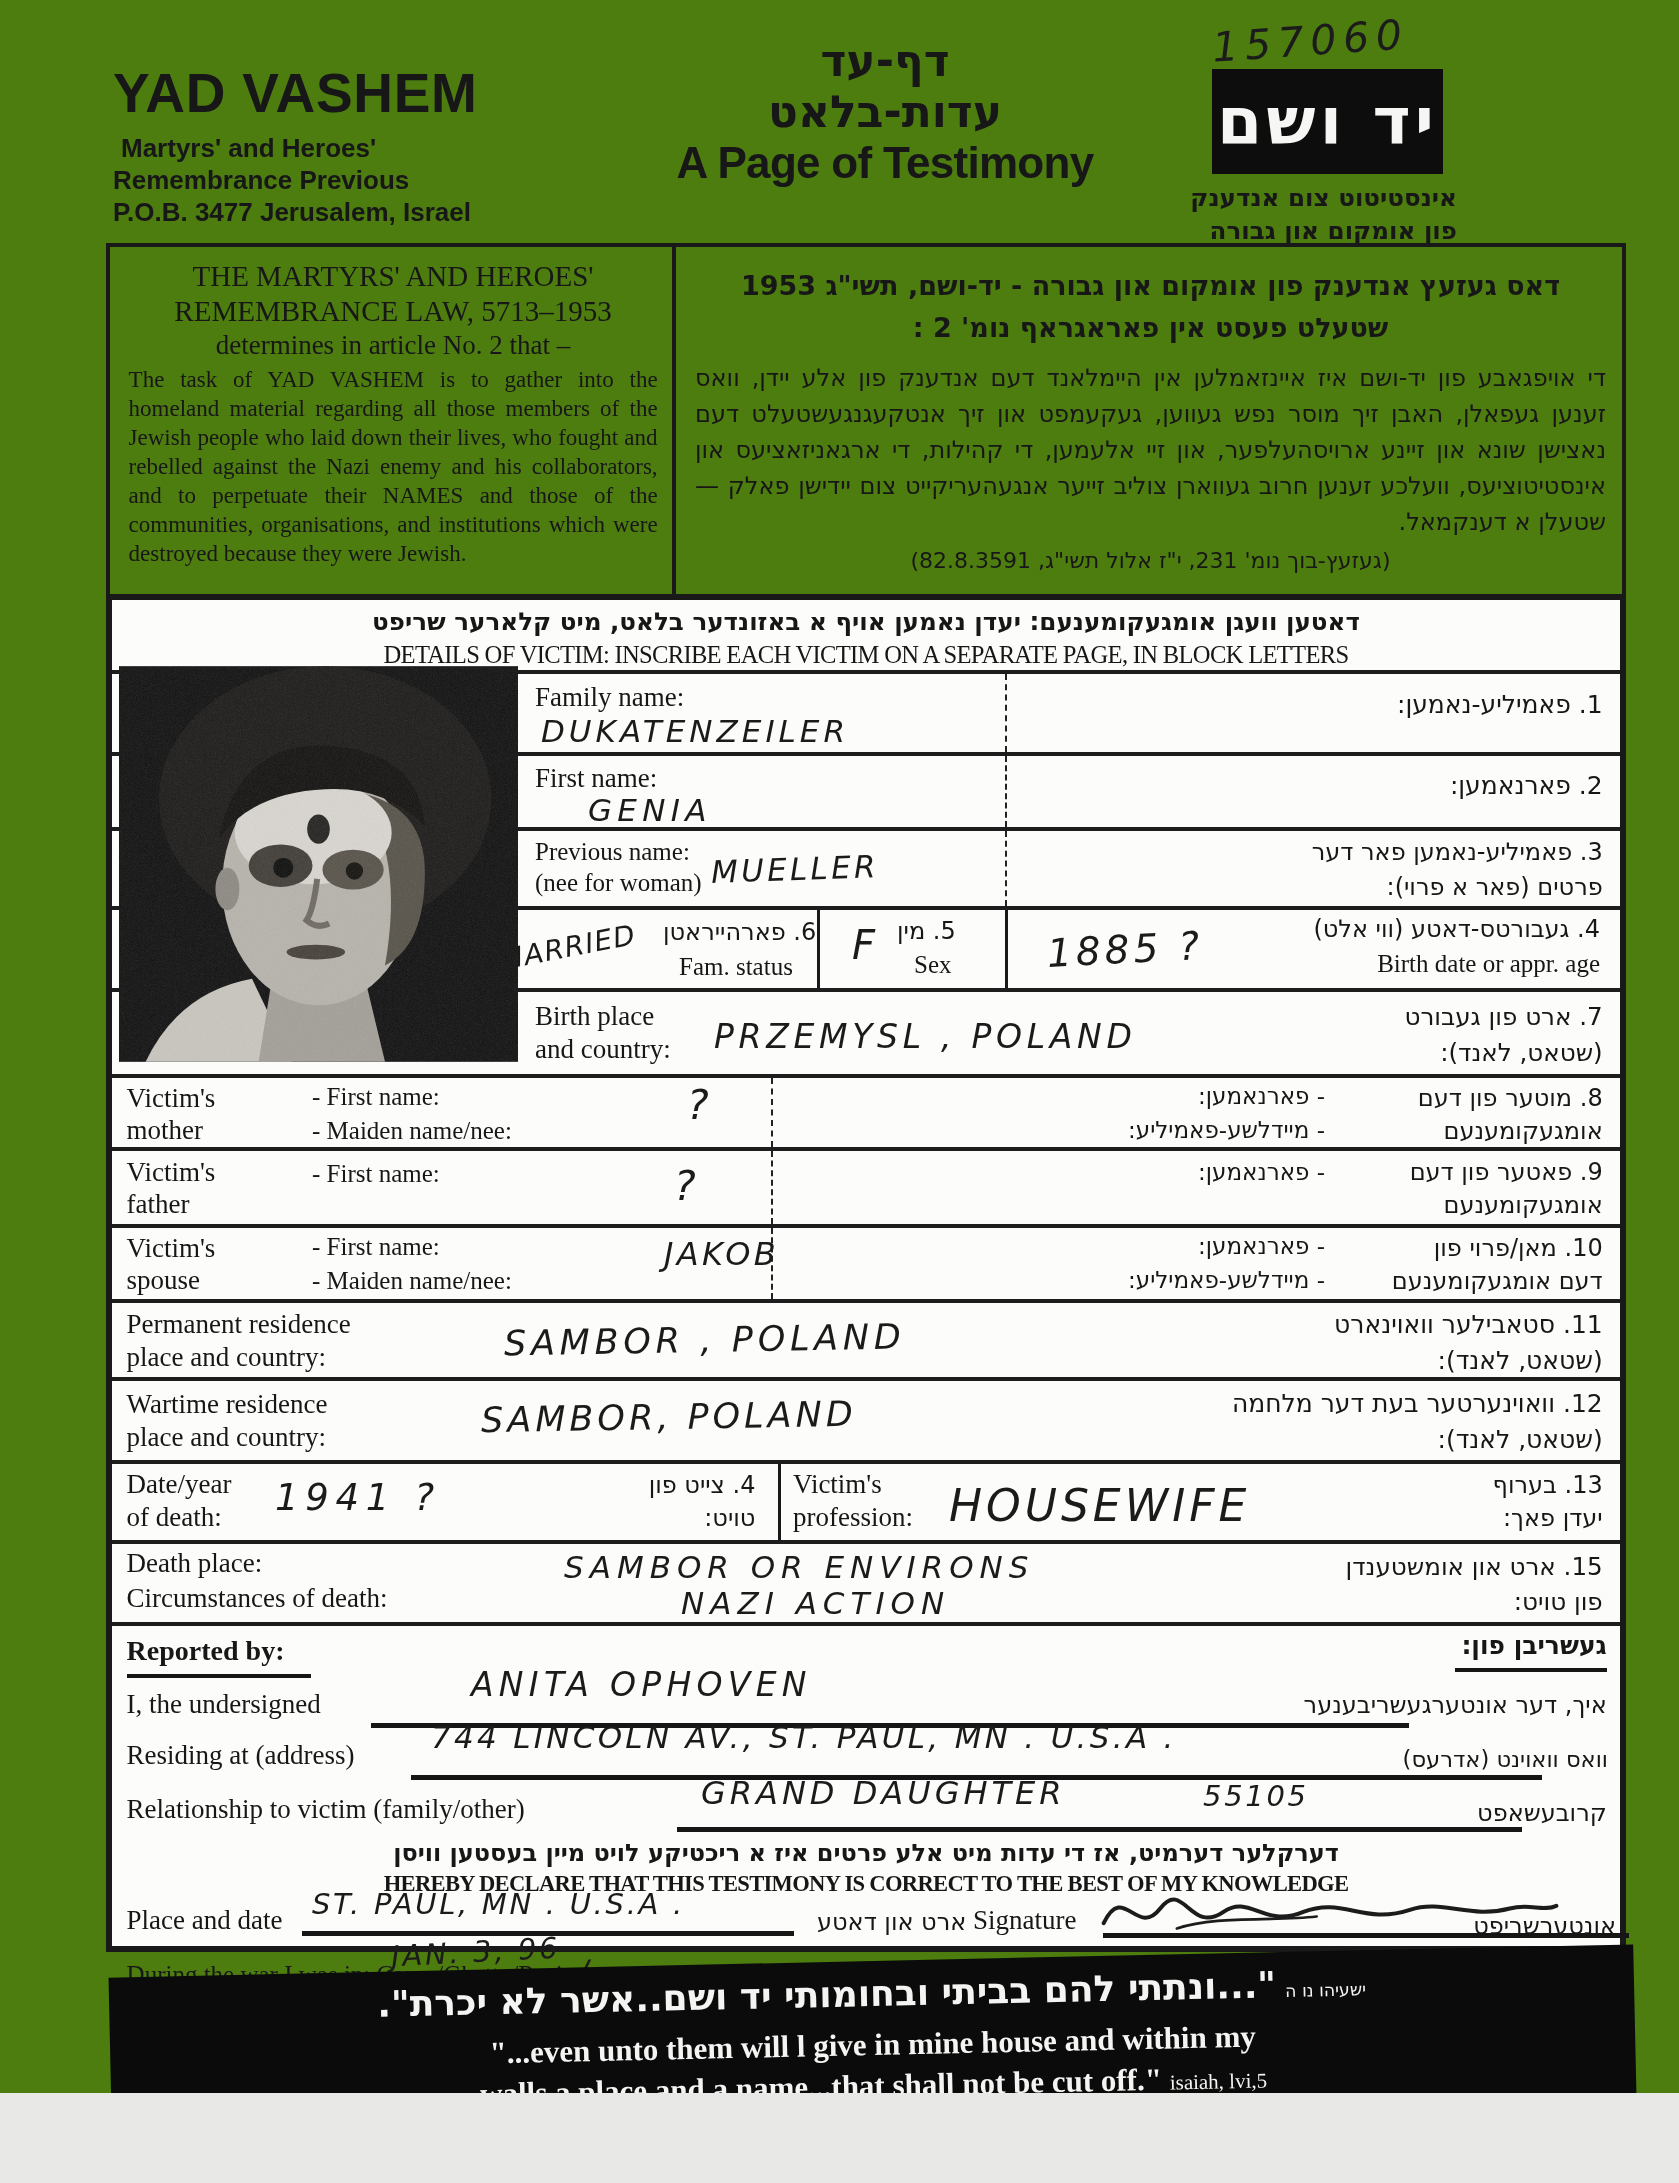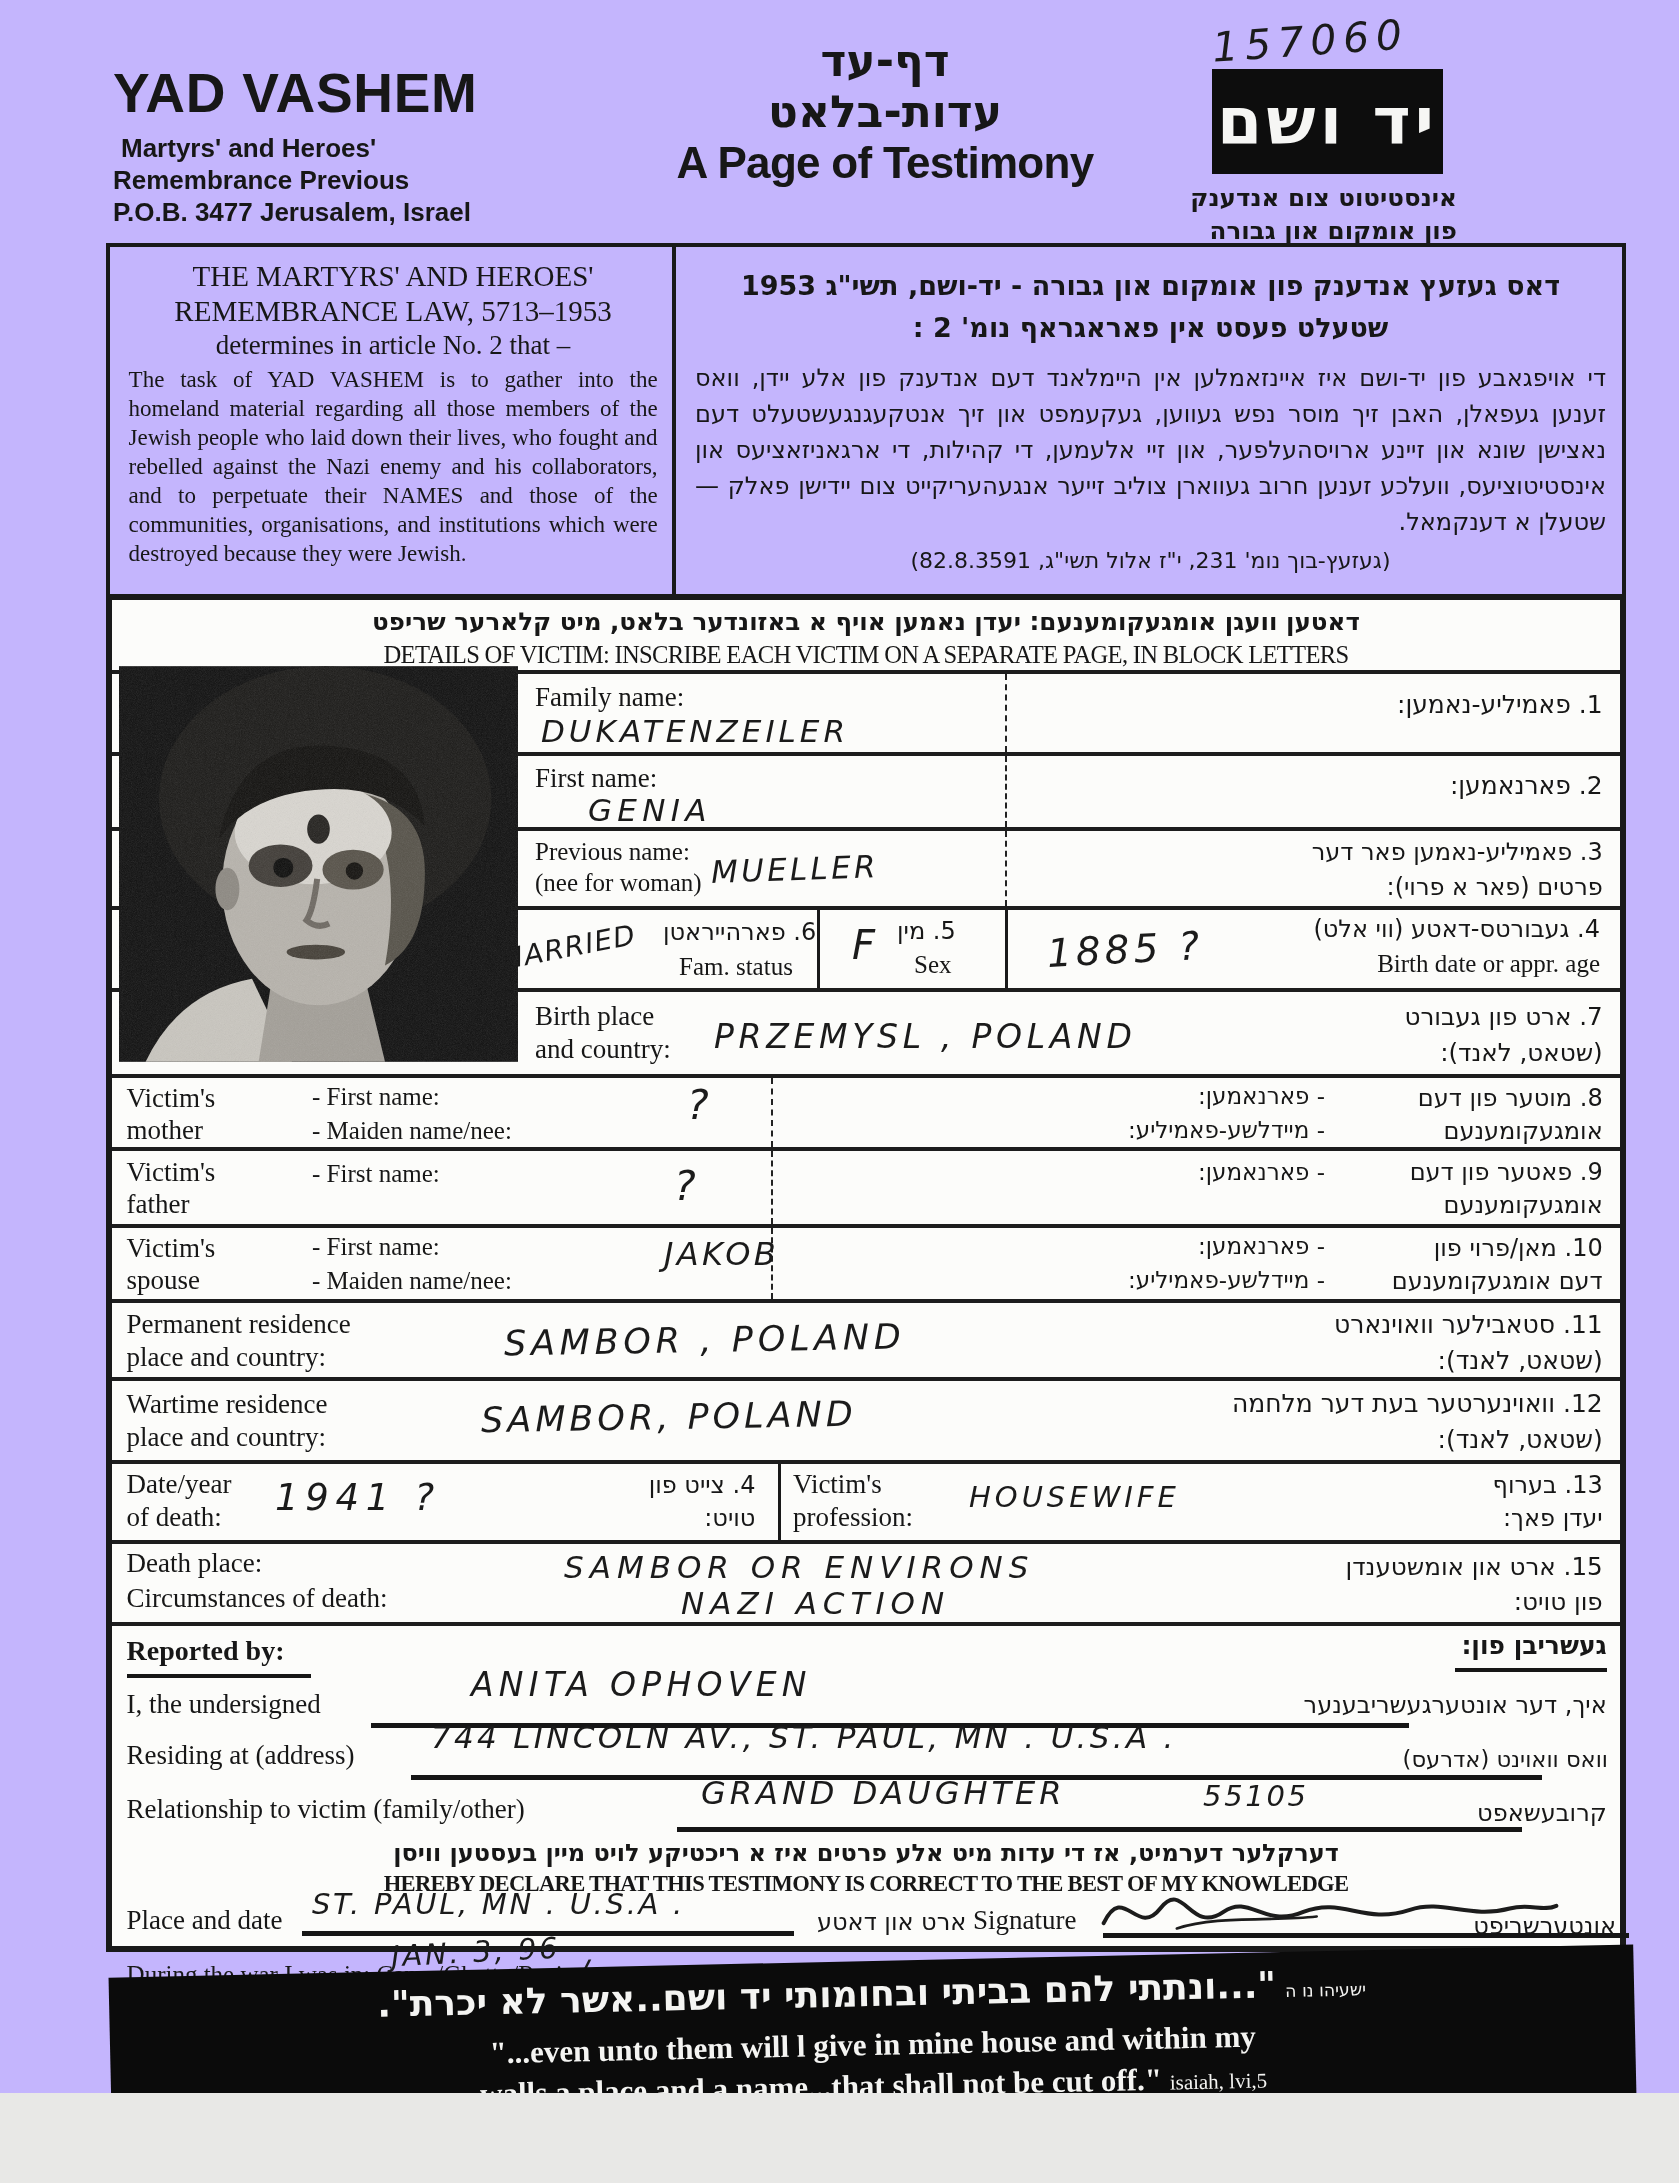--- a/index.html
+++ b/index.html
@@ -1,16 +1,16 @@
 <!DOCTYPE html>
 <html style="font-size:10.6px"><head>
 <meta charset="utf-8">
 <style>
   html,body{margin:0;padding:0;background:#e8e8e6;}
-  .page{position:relative;width:1680px;height:2093px;background:#c4b5fd;overflow:hidden;color:#171717;}
+  .page{position:relative;width:1680px;height:2093px;background:#4d7c0f;overflow:hidden;color:#171717;}
   .abs{position:absolute;}
   .serif{font-family:"Liberation Serif",serif;}
   .sans{font-family:"Liberation Sans",sans-serif;}
   .he{font-family:"DejaVu Sans",sans-serif;direction:rtl;unicode-bidi:isolate;}
   .hw{font-family:"DejaVu Sans",sans-serif;font-style:italic;letter-spacing:2px;white-space:nowrap;color:#1b1b1b;}
   .b{font-weight:bold;}
   .ink{background:#191919;}
   .lawbox{position:absolute;left:106px;top:243px;width:1520px;height:351px;border:4.7px solid #191919;border-bottom:none;box-sizing:border-box;}
   .vtable{position:absolute;left:106px;top:594px;width:1520px;height:1358px;border:6px solid #191919;box-sizing:border-box;background:#fcfcfa;}
   .row{position:relative;border-bottom:4px solid #1d1d1d;box-sizing:border-box;width:100%;}
@@ -209,21 +209,21 @@
         <div class="abs he" style="right:22.6px;top:5.3px;font-size:24px;line-height:33px;text-align:right;">
           <div>4. צייט פון</div>
           <div>טויט:</div>
         </div>
       </div>
       <div class="cellwrap" style="left:669px;right:0;">
         <div class="abs serif" style="left:12px;top:4px;font-size:27px;line-height:33px;">
           <div>Victim's</div>
           <div>profession:</div>
         </div>
-        <div class="abs hw" style="left:188px;top:16px;font-size:29px;letter-spacing:4px;">HOUSEWIFE</div>
+        <div class="abs hw" style="left:168px;top:16px;font-size:44px;letter-spacing:4px;">HOUSEWIFE</div>
         <div class="abs he" style="right:17.3px;top:5.3px;font-size:24px;line-height:33px;text-align:right;">
           <div>13. בערוף</div>
           <div>יעדן פאך:</div>
         </div>
       </div>
     </div>
 
     <div class="row" style="height:82px;">
       <div class="abs serif" style="left:14.6px;top:4px;font-size:27px;">Death place:</div>
       <div class="abs serif" style="left:14.6px;top:39px;font-size:27px;">Circumstances of death:</div>

